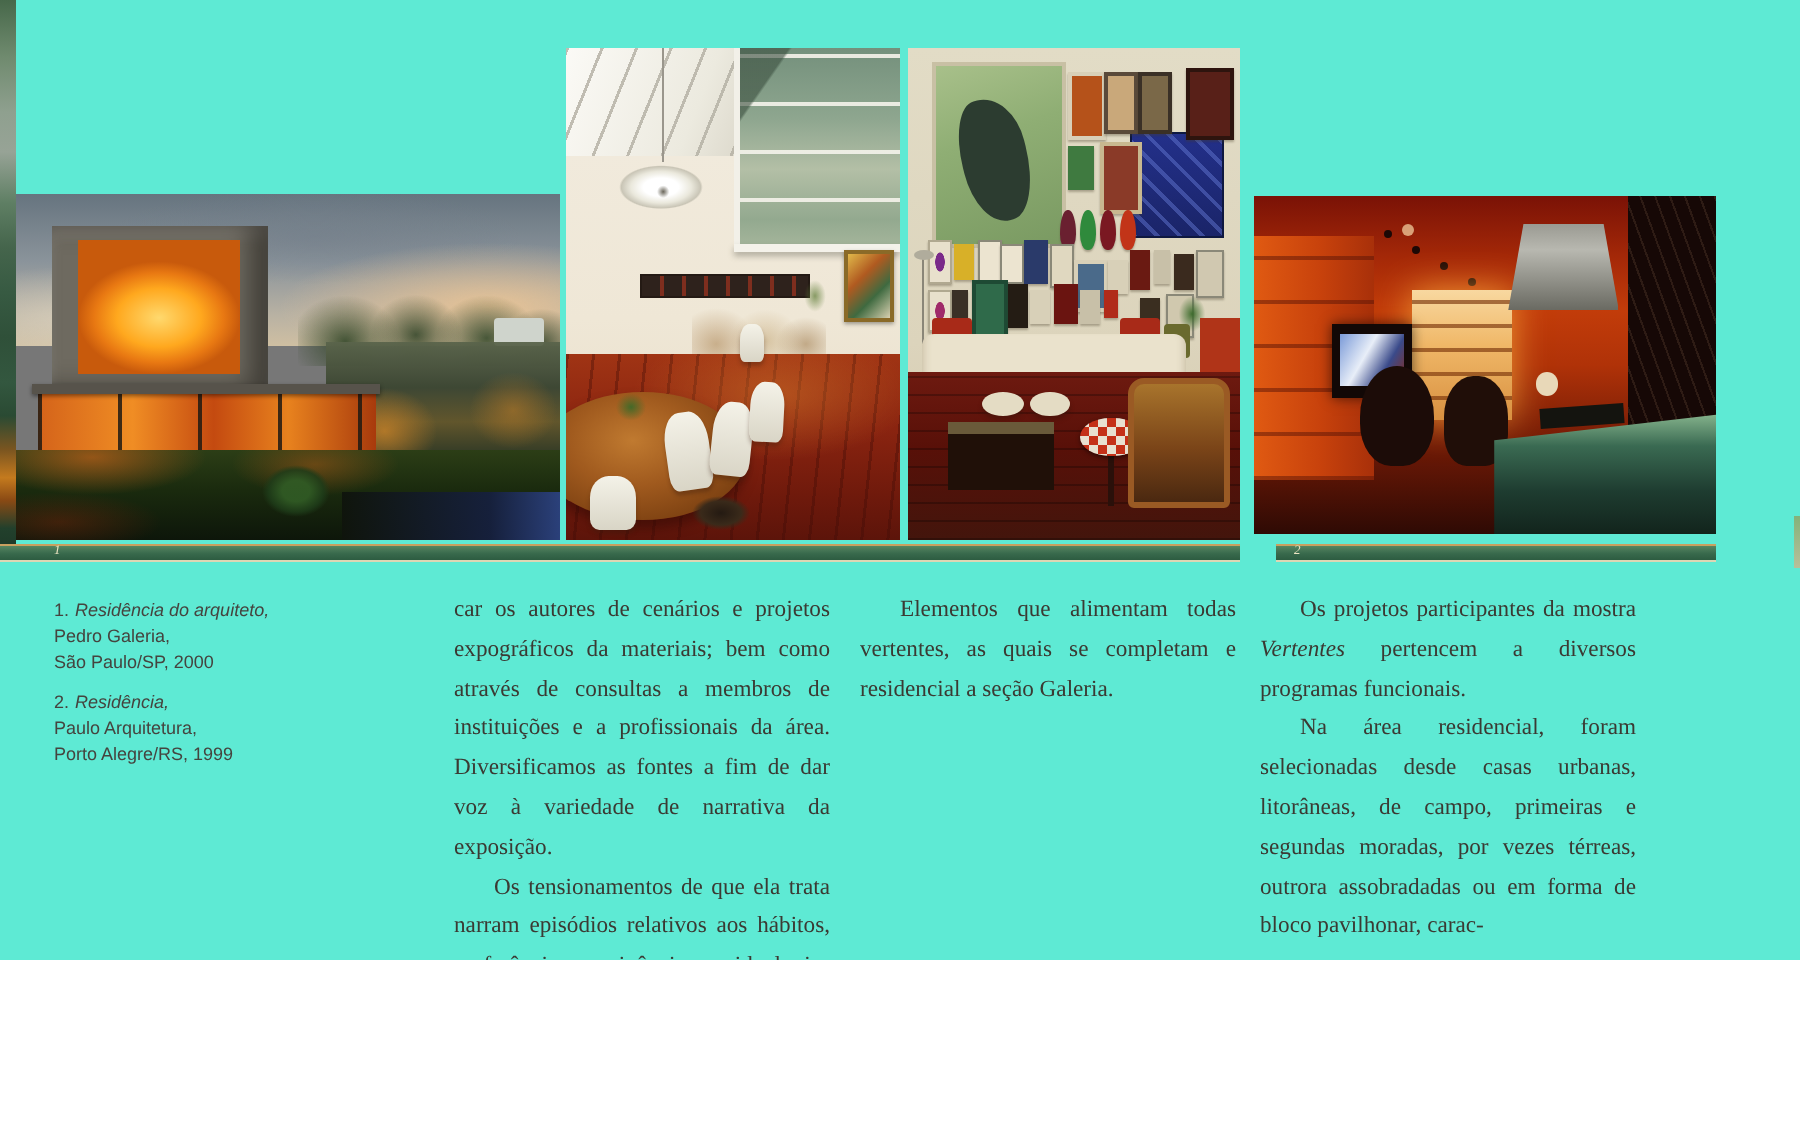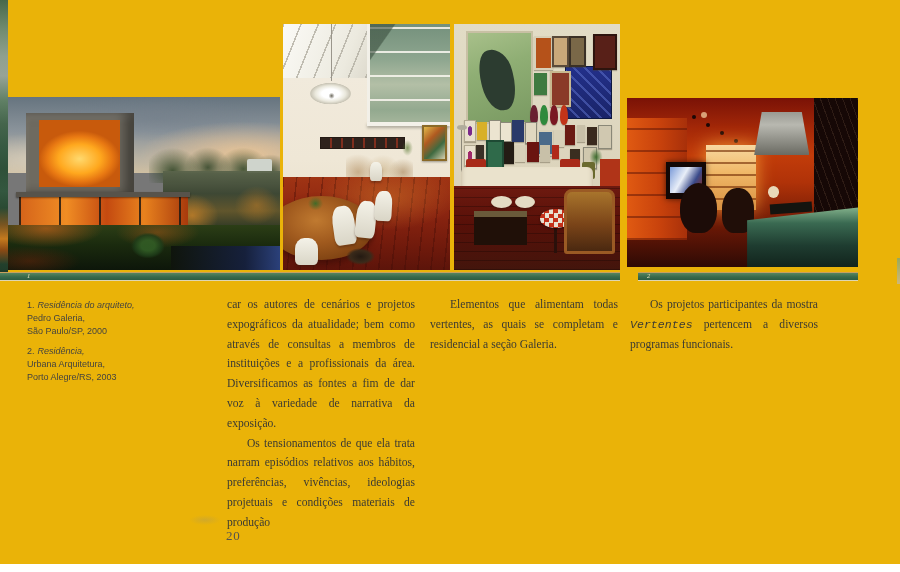--- a/index.html
+++ b/index.html
@@ -1,16 +1,16 @@
 <!DOCTYPE html>
 <html lang="pt"><head>
 <meta charset="utf-8">
 <style>
   html,body{margin:0;padding:0;}
-  .page{position:relative;width:900px;height:564px;background:#eab308;overflow:hidden;
+  .page{position:relative;width:900px;height:480px;background:#5eead4;overflow:hidden;
         font-family:"Liberation Serif",serif;color:#38362f;}
   .abs{position:absolute;}
 
   
   .left-strip{left:0;top:0;width:8px;height:281px;z-index:1;
     background:linear-gradient(180deg,#47684a 0%,#6f8a6e 10%,#8fa08f 20%,#97a396 27%,
       #5f7f64 36%,#45654c 44%,#375a42 52%,#2f5039 60%,#33573f 68%,#2a4a33 74%,
       #7a5520 80%,#c47a1e 85%,#8a4a14 89%,#22402c 94%,#1b3525 100%);}
 
   
@@ -176,21 +176,21 @@
 
   
   .col{top:295px;width:188px;font-size:11.6px;line-height:19.8px;text-align:justify;color:#3b3a33;}
   .col p{margin:0;}
   .col p.ind{text-indent:20px;}
   .col1{left:227px;}
   .col2{left:430px;}
   .col3{left:630px;}
   .col3 h3{margin:0 14px 1px 0;font-size:12.4px;line-height:19.8px;color:#2c2a24;text-align:left;
     font-weight:bold;letter-spacing:.1px;}
-  .ital{font-style:italic;font-family:Liberation Mono, monospace;}
+  .ital{font-style:italic;}
 
   .pagenum{left:226px;top:528px;font-size:13px;letter-spacing:.8px;color:#55534e;}
 </style>
 </head>
 <body>
 
 <div class="page">
 
   <div class="abs left-strip"></div>
 
@@ -314,33 +314,34 @@
   <div class="abs smudge"></div>
 
   <div class="abs captions">
     <p class="cap">
       <span class="capnum">1.</span><span class="capit">Residência do arquiteto,</span><br>
       <span>Pedro Galeria,</span><br>
       <span>São Paulo/SP, 2000</span>
     </p>
     <p class="cap">
       <span class="capnum">2.</span><span class="capit">Residência,</span><br>
-      <span>Urbana Arquitetura,</span><br>
-      <span>Porto Alegre/RS, 2003</span>
+      <span>Paulo Arquitetura,</span><br>
+      <span>Porto Alegre/RS, 1999</span>
     </p>
   </div>
 
   <div class="abs col col1">
-    <p>car os autores de cenários e projetos expográficos da atualidade; bem como através de consultas a membros de instituições e a profissionais da área. Diversificamos as fontes a fim de dar voz à variedade de narrativa da exposição.</p>
+    <p>car os autores de cenários e projetos expográficos da materiais; bem como através de consultas a membros de instituições e a profissionais da área. Diversificamos as fontes a fim de dar voz à variedade de narrativa da exposição.</p>
     <p class="ind">Os tensionamentos de que ela trata narram episódios relativos aos hábitos, preferências, vivências, ideologias projetuais e condições materiais de produção</p>
   </div>
 
   <div class="abs col col2">
     <p class="ind">Elementos que alimentam todas vertentes, as quais se completam e residencial a seção Galeria.</p>
   </div>
 
   <div class="abs col col3">
     <p class="ind"><span>Os projetos participantes da mostra </span><span class="ital">Vertentes</span><span> pertencem a diversos programas funcionais.</span></p>
+    <p class="ind">Na área residencial, foram selecionadas desde casas urbanas, litorâneas, de campo, primeiras e segundas moradas, por vezes térreas, outrora assobradadas ou em forma de bloco pavilhonar, carac-</p>
   </div>
 
   <div class="abs pagenum">20</div>
 
 </div>
 
 </body></html>

